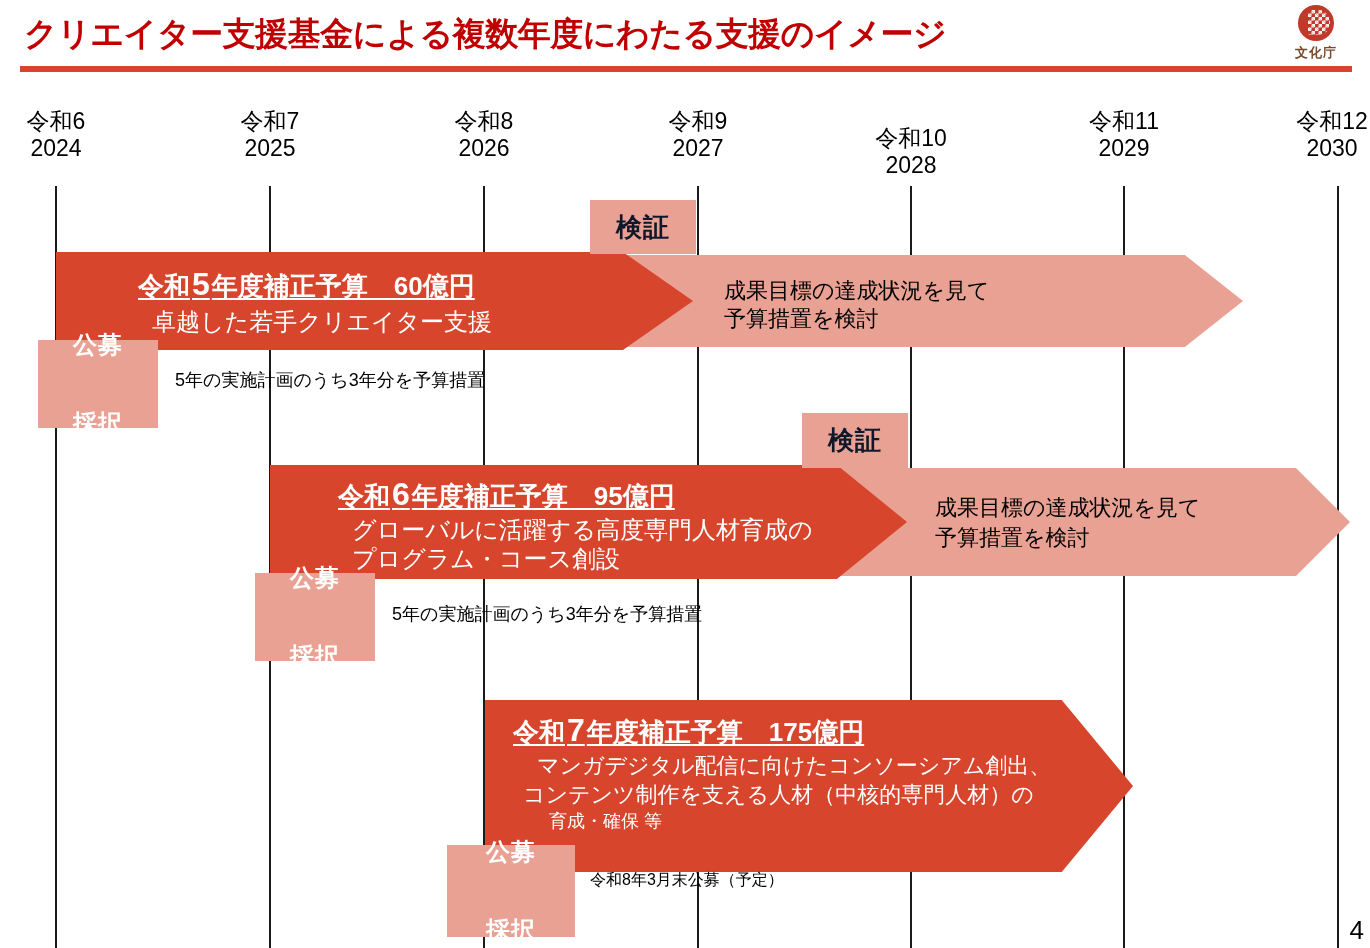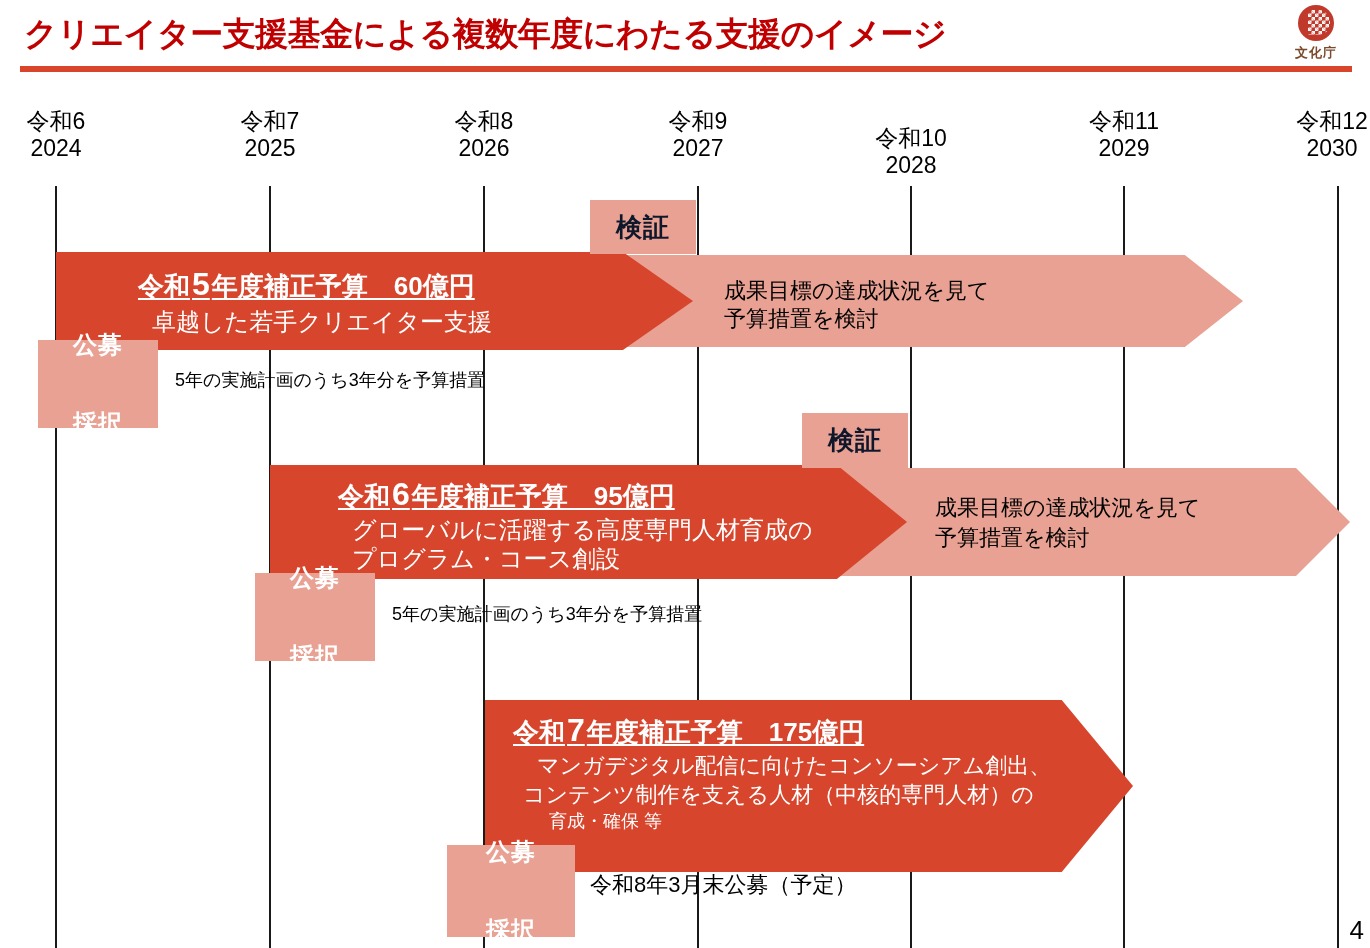--- a/index.html
+++ b/index.html
@@ -279,17 +279,17 @@
     <div class="budget-desc" style="position:absolute; left:52px; top:53px; font-size:22px;">マンガデジタル配信に向けたコンソーシアム創出、</div>
     <div class="budget-desc" style="position:absolute; left:38px; top:82px; font-size:22px;">コンテンツ制作を支える人材（中核的専門人材）の</div>
     <div class="budget-desc" style="position:absolute; left:38px; top:111px; font-size:18px;margin-left:26px;">育成・確保 等</div>
   </div>
 
   <div class="apply-badge" style="left:447px; top:845px; width:128px; height:92px;">
     <span>公募</span>
     <span>採択</span>
   </div>
 
-  <div class="note-text" style="left:590px; top:870px; font-size:22px;">令和8年3月末公募（予定）</div>
+  <div class="note-text" style="left:590px; top:870px; font-size:16px;">令和8年3月末公募（予定）</div>
 
 </div>
 
 <div id="page-number">4</div>
 
 </body></html>

